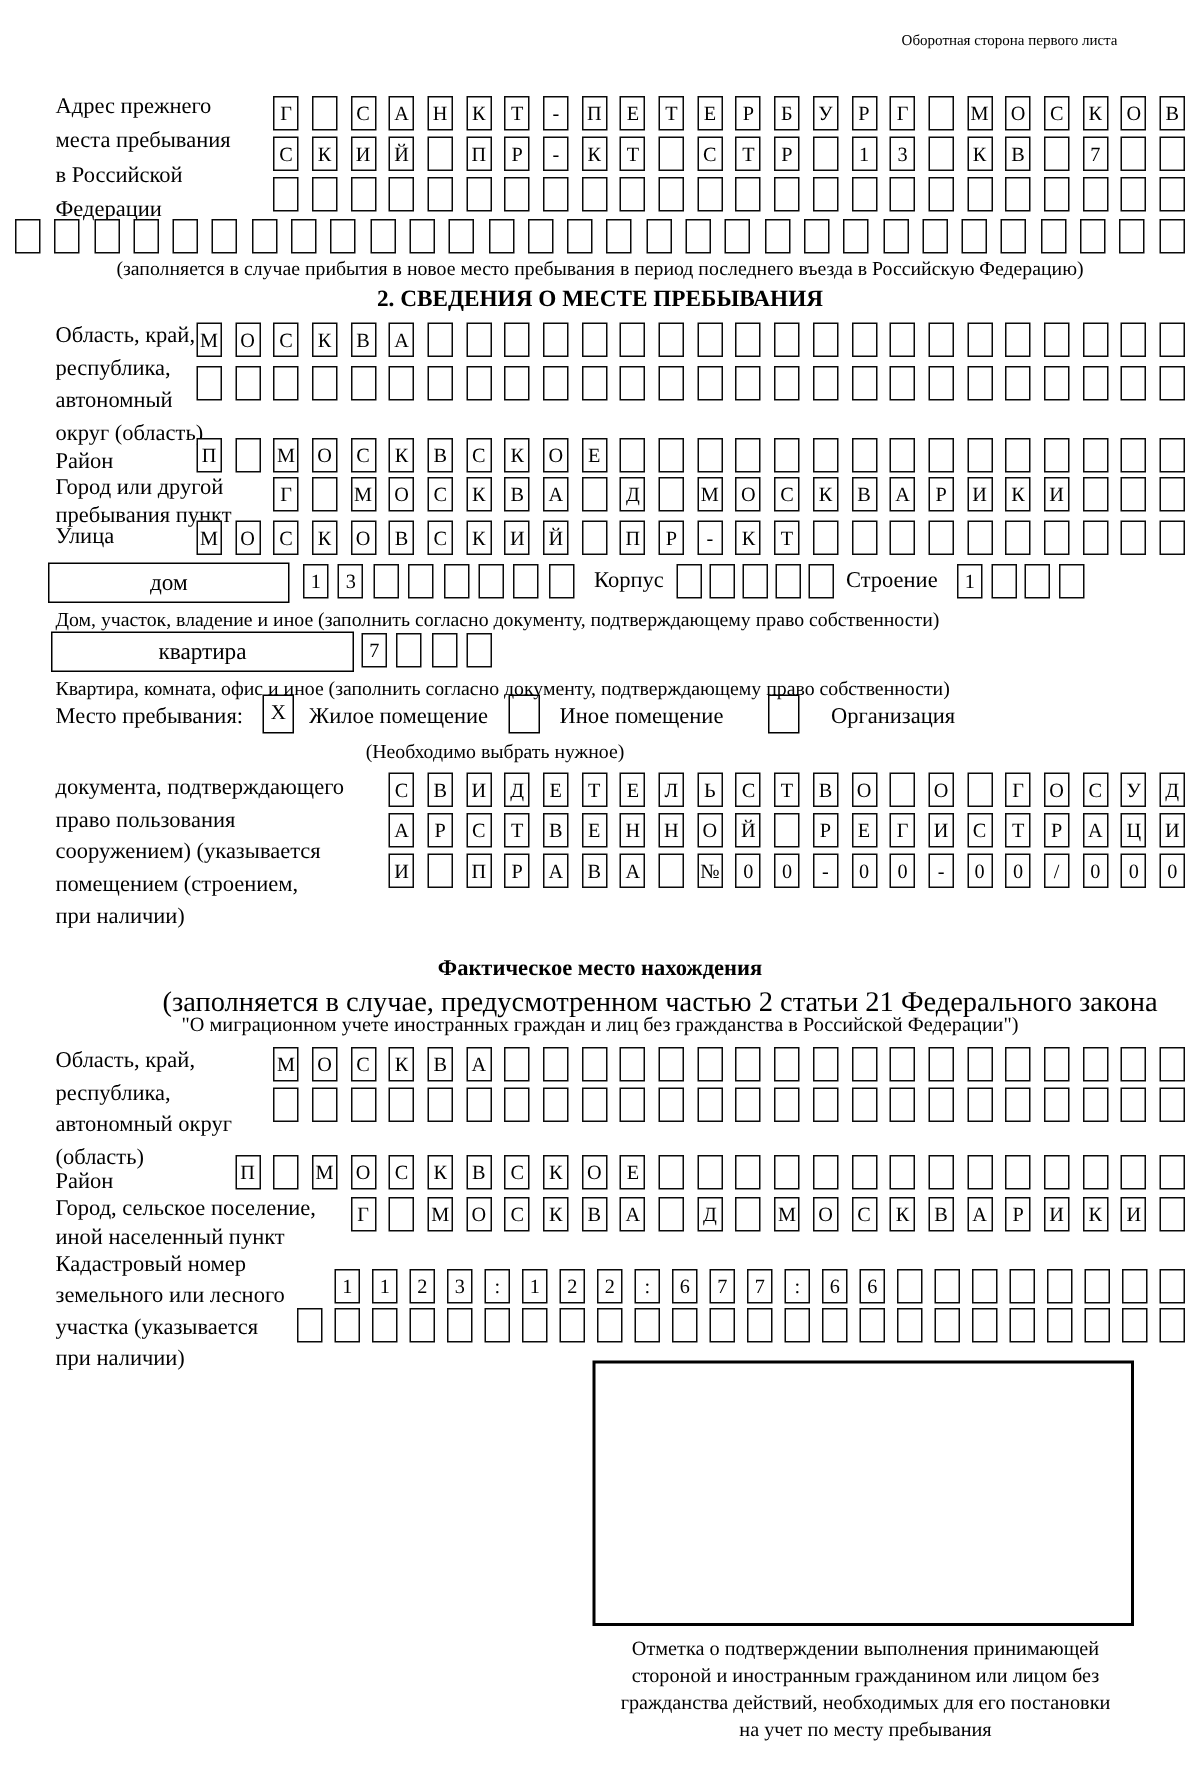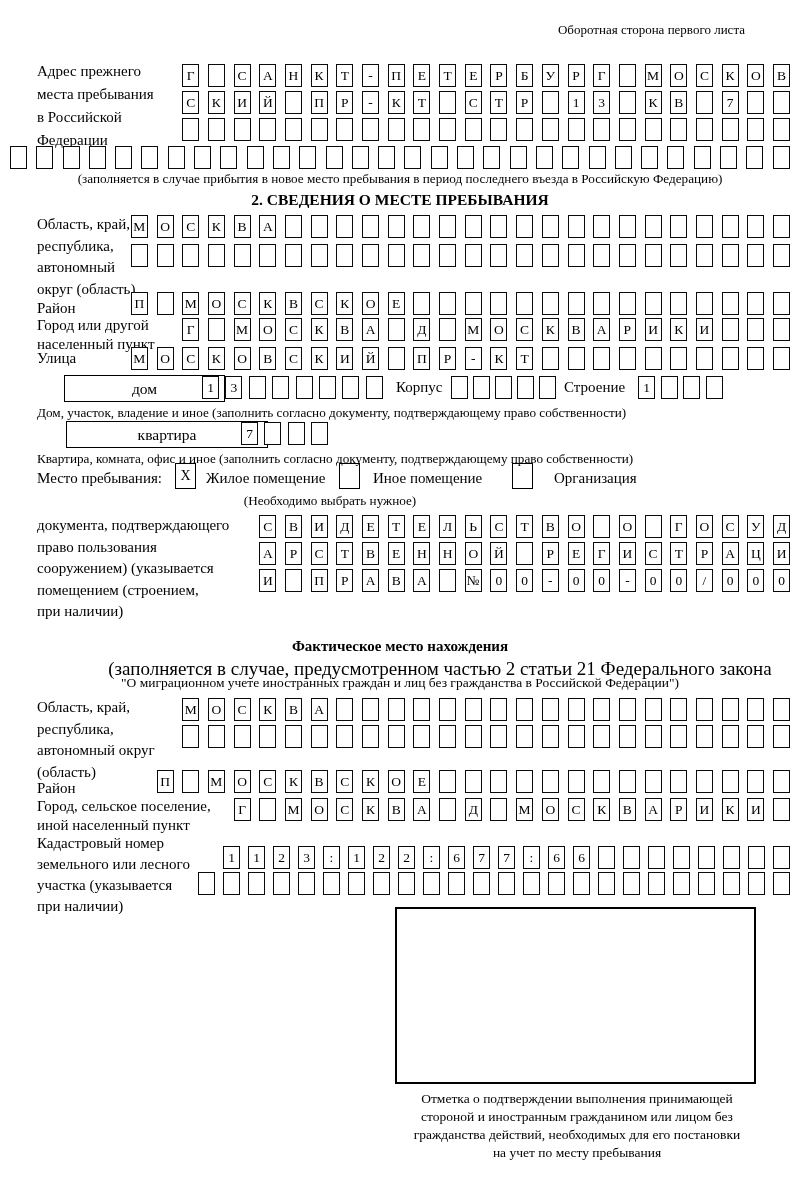--- a/index.html
+++ b/index.html
@@ -23,34 +23,34 @@
   .label.lh23 { line-height:23px; }
   .label.lh19 { line-height:19px; }
   .label.lh21 { line-height:21px; }
   .label.lh185 { line-height:18.5px; }
   .txt { position:absolute; font-size:15px; }
   .caption { position:absolute; font-size:13.2px; }
   .center { left:0; width:800px; text-align:center; }
   .bold { font-weight:bold; }
   .labelbox {
     position:absolute; border:1.6px solid #000; display:flex;
-    align-items:center; justify-content:center; font-size:15.5px;margin-left:32px;
+    align-items:center; justify-content:center; font-size:15.5px;
   }
   .chk {
     position:absolute; width:21px; height:26px; border:1.8px solid #000;
     display:flex; align-items:center; justify-content:center; font-size:14px;
   }
   .bigbox { position:absolute; border:2px solid #000; background:#fff; }
 </style>
 </head>
 <body>
 
 <div class="page">
 
-  <div class="txt" style="top:22px; right:55px; font-size:13px;">Оборотная сторона первого листа</div>
+  <div class="txt" style="top:22px; right:55px; font-size:10px;">Оборотная сторона первого листа</div>
 
   <div class="label lh23" style="left:37px; top:60px;">
       <div>Адрес прежнего</div>
       <div>места пребывания</div>
       <div>в Российской</div>
       <div>Федерации</div>
     </div>
   <div class="row right" style="top:64px;">
       <div class="cell">Г</div>
       <div class="cell"></div>
@@ -253,21 +253,21 @@
       <div class="cell"></div>
       <div class="cell"></div>
       <div class="cell"></div>
       <div class="cell"></div>
       <div class="cell"></div>
       <div class="cell"></div>
     </div>
 
   <div class="label lh19" style="left:37px; top:316px;">
       <div>Город или другой</div>
-      <div>населенный пункт</div>
+      <div>пребывания пункт</div>
     </div>
   <div class="row right" style="top:318px;">
       <div class="cell">Г</div>
       <div class="cell"></div>
       <div class="cell">М</div>
       <div class="cell">О</div>
       <div class="cell">С</div>
       <div class="cell">К</div>
       <div class="cell">В</div>
       <div class="cell">А</div>

